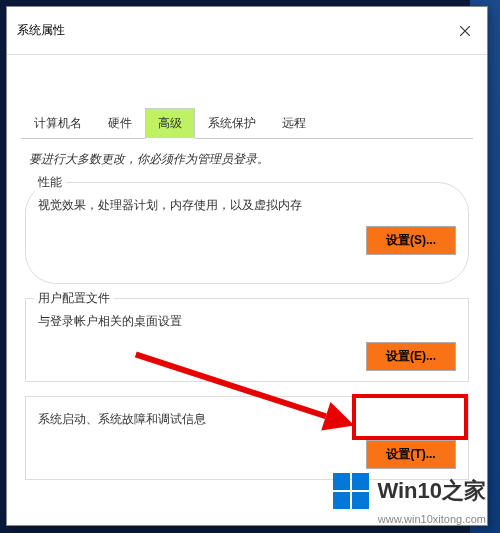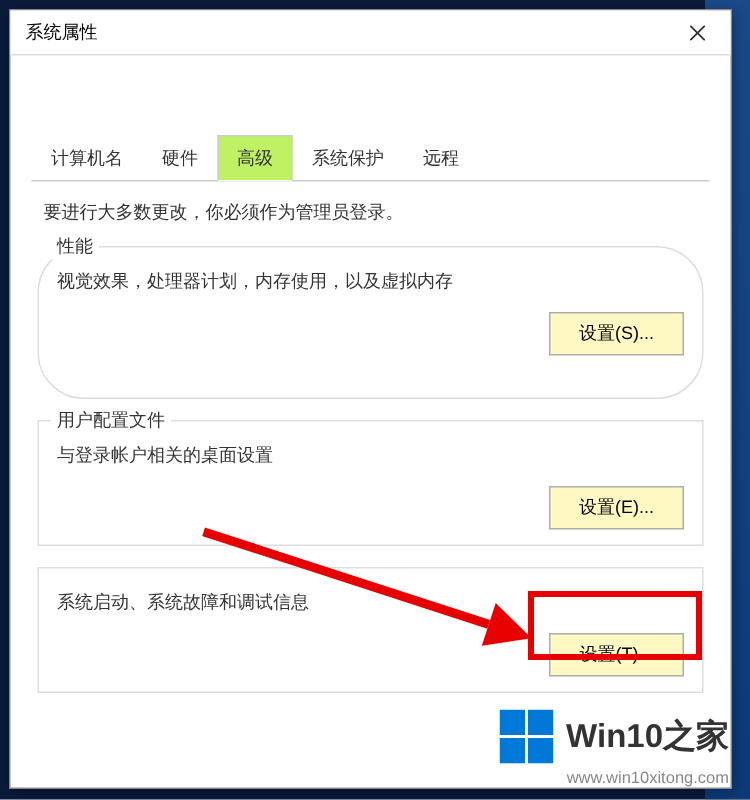--- a/index.html
+++ b/index.html
@@ -3,47 +3,47 @@
   <meta charset="utf-8">
   <style>
     * { margin: 0; padding: 0; box-sizing: border-box; font-family: 'Microsoft YaHei', 'SimSun', sans-serif; }
     body { width: 500px; height: 533px; background: #0a1a3a; position: relative; overflow: hidden; }
     .desktop-bg { position: absolute; right: 0; top: 0; bottom: 0; width: 30px; background: linear-gradient(180deg, #1a4a8a 0%, #0d3a7a 100%); }
     .dialog {
       position: absolute; left: 6px; top: 6px; width: 482px; height: 520px;
       background: #fff; border: 1px solid #888; box-shadow: 2px 2px 8px rgba(0,0,0,0.3);
     }
     .titlebar {
-      height: 30px; background: #fff; display: flex; align-items: center;
+      height: 48px; background: #fff; display: flex; align-items: center;
       justify-content: space-between; padding: 0 0 0 10px; border-bottom: 1px solid #ddd;
     }
     .titlebar-text { font-size: 12px; color: #000; }
     .close-btn { width: 45px; height: 30px; display: flex; align-items: center; justify-content: center; cursor: pointer; }
     .close-btn svg { width: 10px; height: 10px; }
     .content { padding: 8px 14px; }
     .tabs { display: flex; border-bottom: 1px solid #ccc; margin-bottom: 12px; }
     .tab {
       padding: 6px 12px; font-size: 12px; color: #333; cursor: pointer;
       border: 1px solid transparent; position: relative; top: 1px; margin-top: 44px;
     }
     .tab.active { border: 1px solid #ccc; border-bottom: 1px solid #fff; background: #bef264; }
-    .admin-note { font-size: 12px; color: #333; margin: 8px 8px 14px; }
+    .admin-note { font-size: 12px; color: #333; margin: 8px 8px 14px; font-style: italic; }
     .group {
       border: 1px solid #ddd; margin: 0 4px 14px; padding: 10px 12px 12px 12px;
       position: relative;
     }
     .group-title {
       position: absolute; top: -9px; left: 8px; background: #fff;
       padding: 0 4px; font-size: 12px; color: #333;
     }
     .group-desc { font-size: 12px; color: #333; margin: 4px 0 12px; }
     .group-actions { display: flex; justify-content: flex-end; margin-top: 8px; }
     .btn {
-      min-width: 90px; padding: 5px 16px; font-size: 12px; background: #fef9c3;
-      border: 1px solid #adadad; cursor: pointer; text-align: center;
+      min-width: 90px; padding: 5px 16px; font-size: 12px; background: #f97316;
+      border: 1px solid #adadad; cursor: pointer; text-align: center; font-weight: bold;
     }
     .g1 { height: 102px; border-radius: 31px; }
     .g2 { height: 84px; }
     .g3 { height: 84px; }
     .highlight-box {
       position: absolute; border: 4px solid #e60000; z-index: 50;
       left: 352px; top: 394px; width: 116px; height: 46px;
     }
     .arrow {
       position: absolute; left: 130px; top: 355px; z-index: 49;

